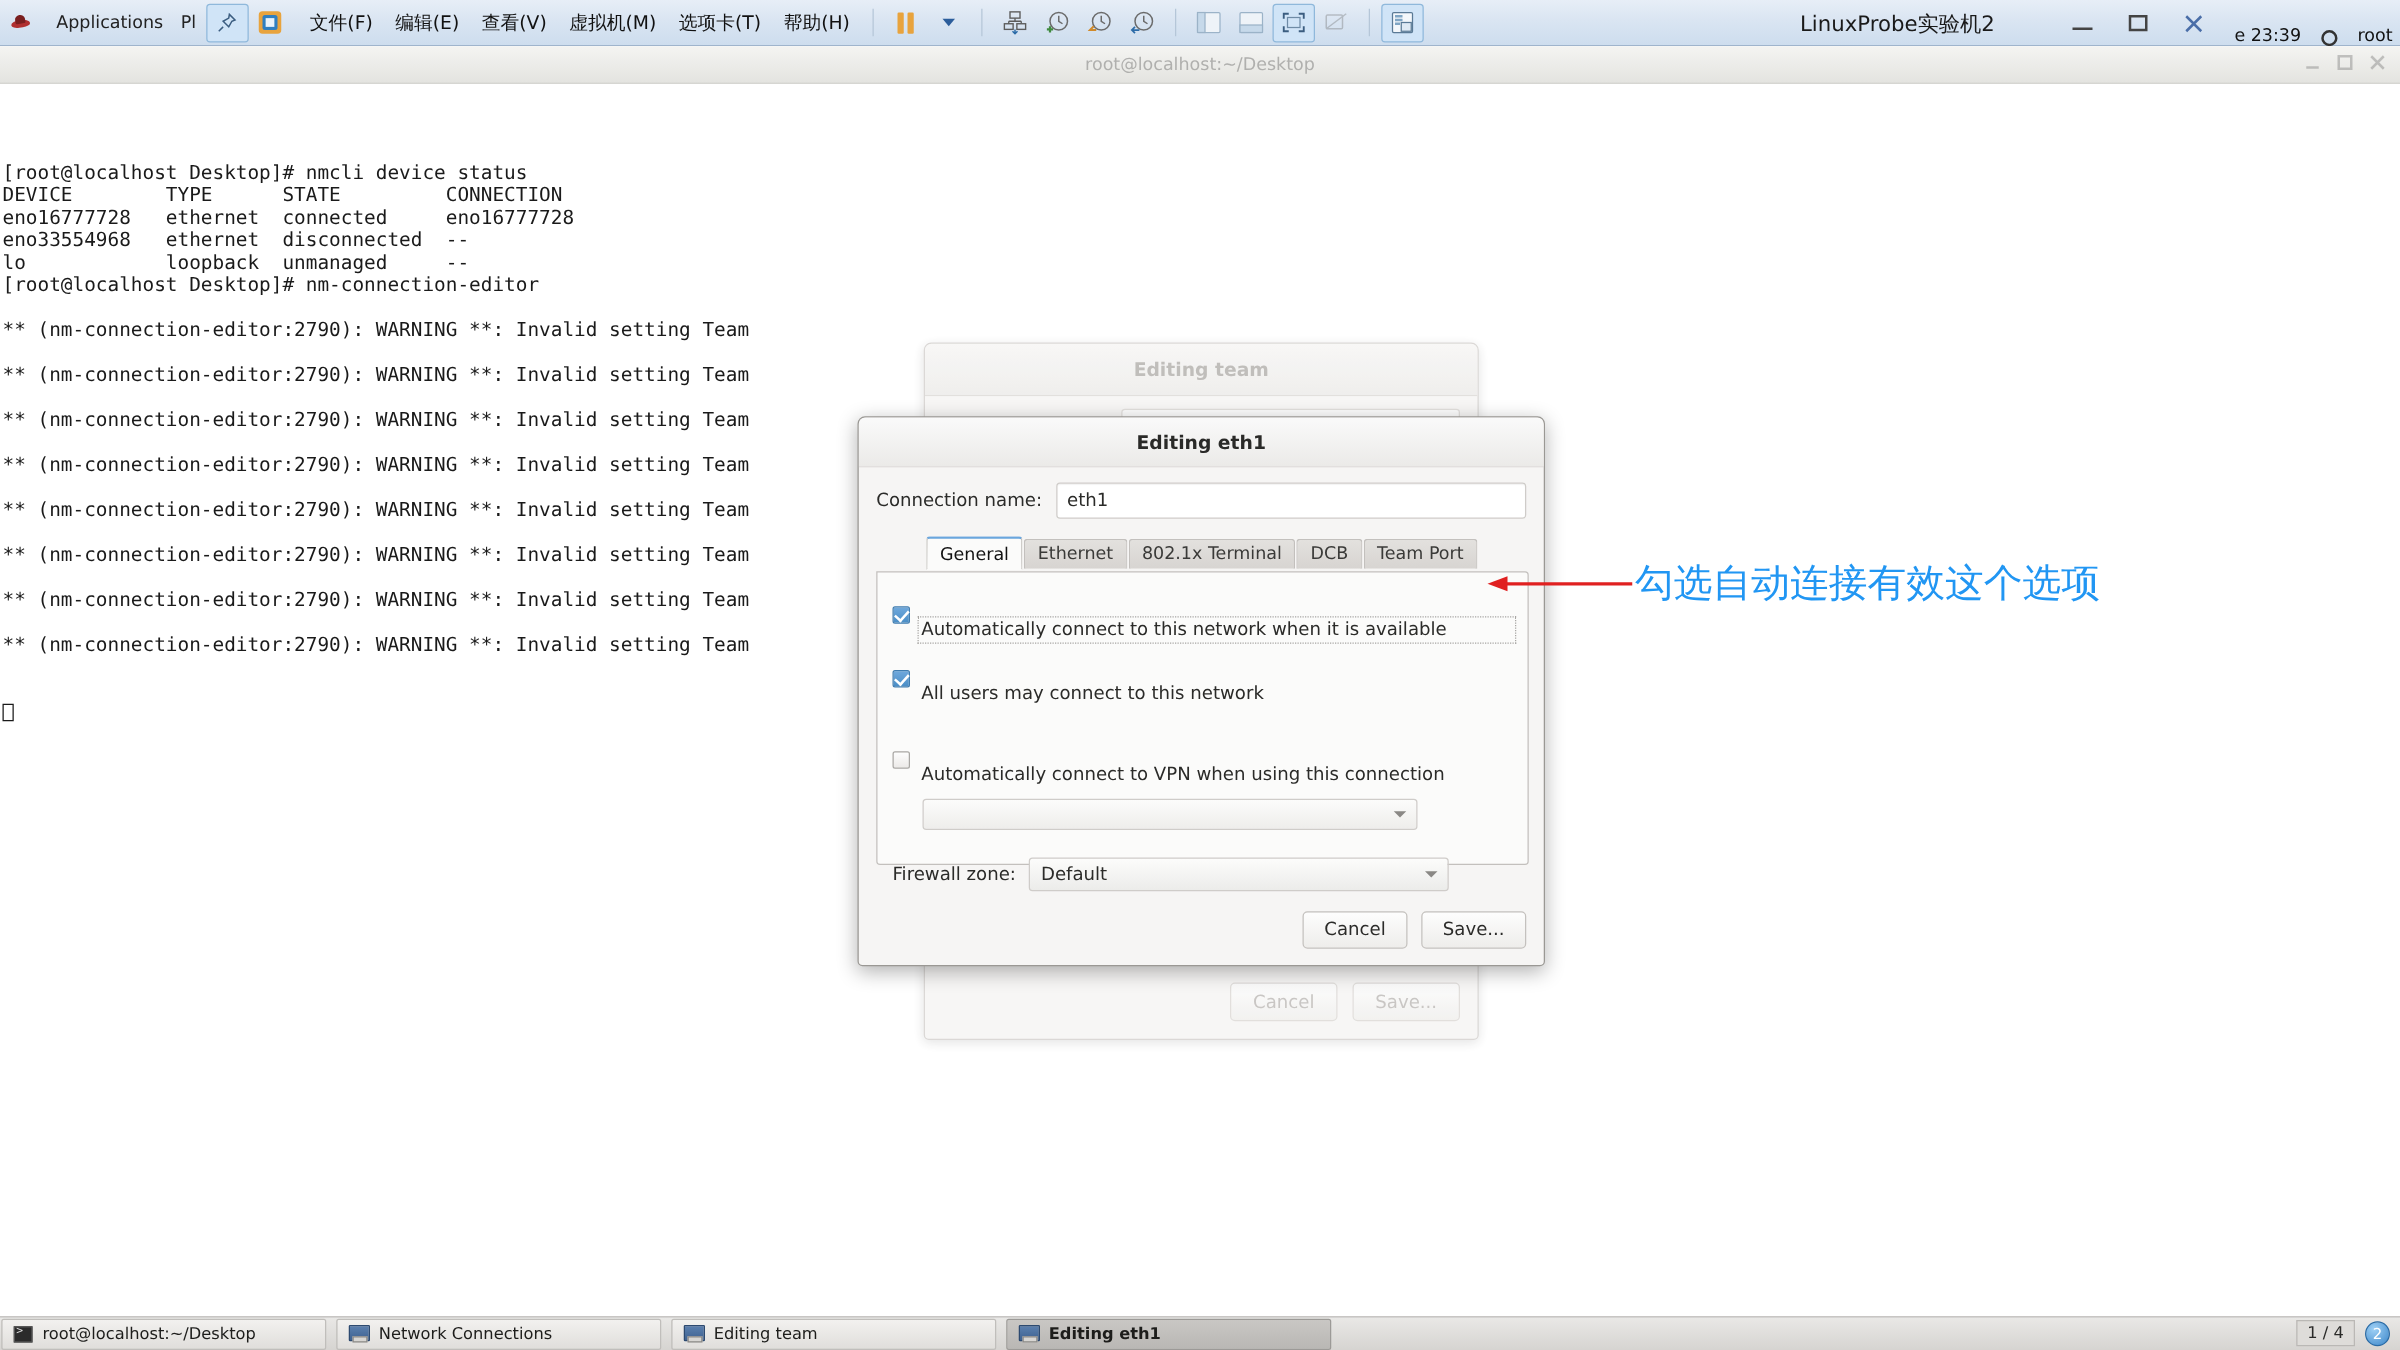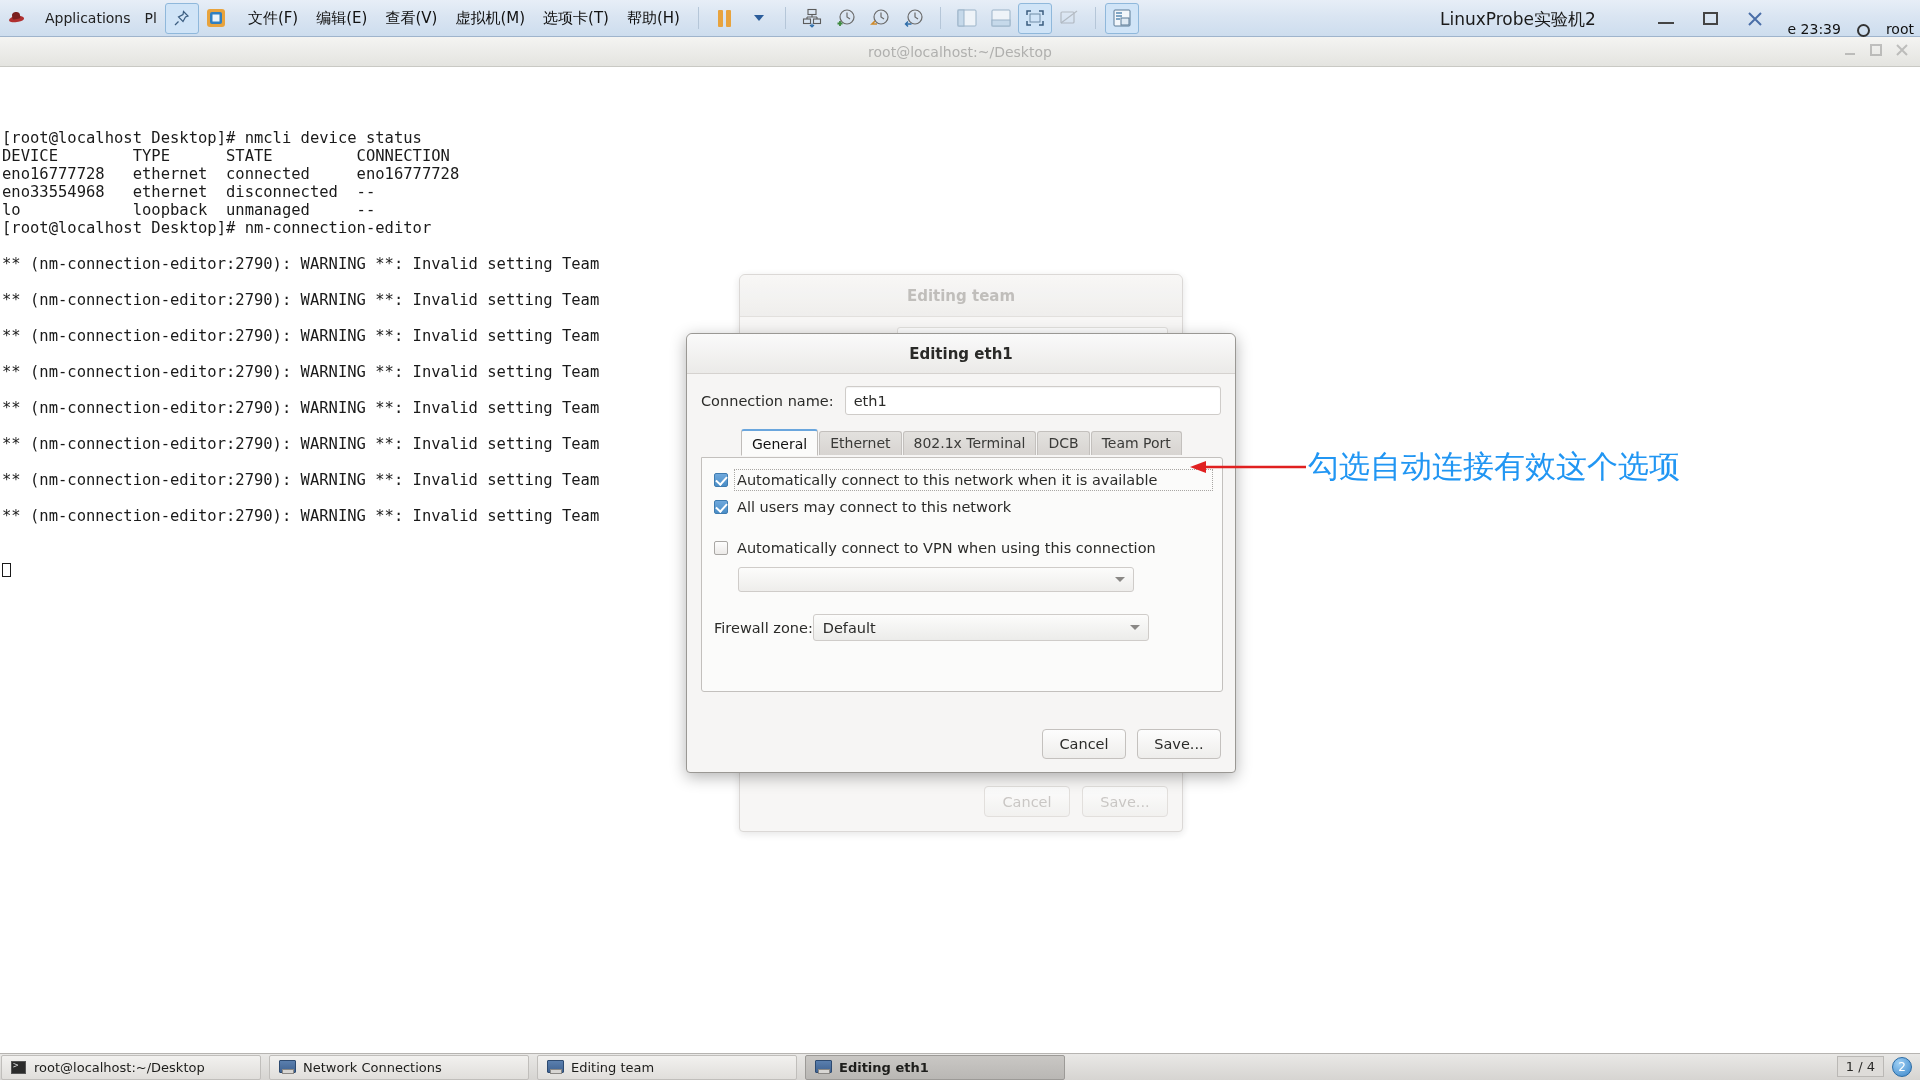--- a/index.html
+++ b/index.html
@@ -230,29 +230,29 @@
   }
   .chk.checked {
     background:linear-gradient(to bottom,#6fa8dc,#4a8ec7);
     border-color:#3f7cb0;
   }
   .chk.checked::after {
     content:""; position:absolute; left:3px; top:0px;
     width:5px;height:9px;border:solid #ffffff; border-width:0 2px 2px 0;
     transform: rotate(42deg);
   }
-  .chk-lbl { font-size:14.5px; color:#2b2b29; }
+  .chk-lbl { font-size:14.5px; color:#2b2b29;margin-top:24px; }
   .indent-combo {
     margin: 3px 0 0 24px; width: 396px; height:25px;
     background:linear-gradient(to bottom,#fcfcfb,#eeedeb);
     border:1px solid #cfccc9; border-radius:3px;
     display:flex; align-items:center; justify-content:flex-end;
     padding-right:8px;
   }
-  .fw-row { display:flex; align-items:center; margin-top:22px; }
+  .fw-row { display:flex; align-items:center; gap:10px; margin-top:22px; }
   .fw-lbl { font-size:14.5px; color:#2b2b29; }
   .fw-combo {
     width:336px; height:27px;
     background:linear-gradient(to bottom,#fcfcfb,#ececea);
     border:1px solid #cfccc9; border-radius:3px;
     display:flex; align-items:center; justify-content:space-between;
     padding: 0 8px 0 9px;
     font-size:14.5px; color:#2b2b29;
   }
   .chev {

